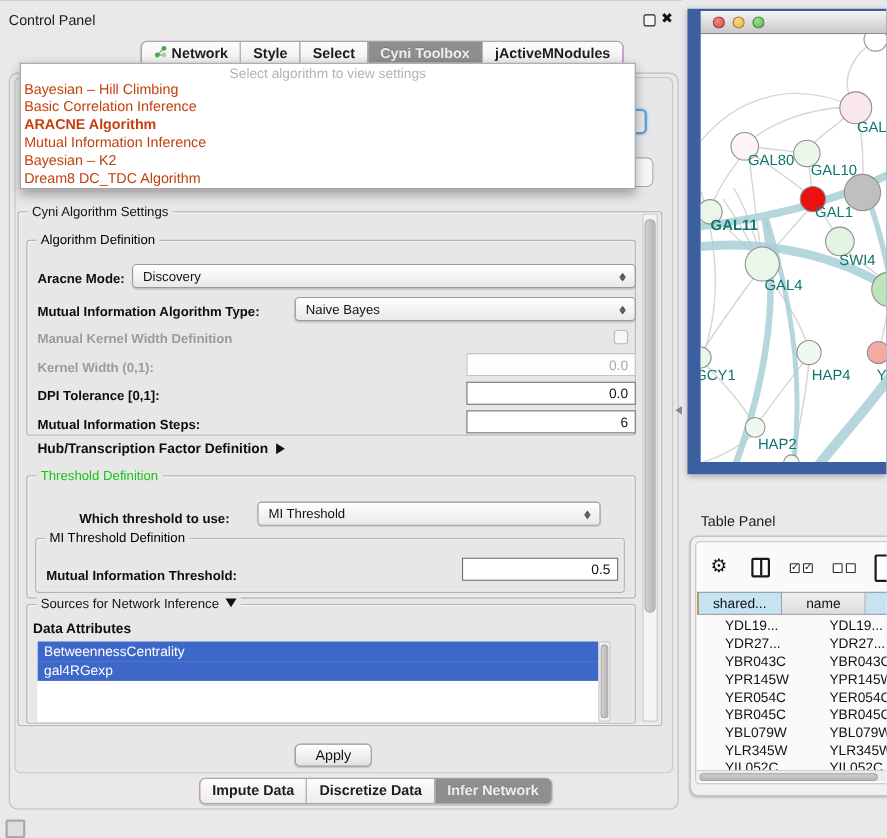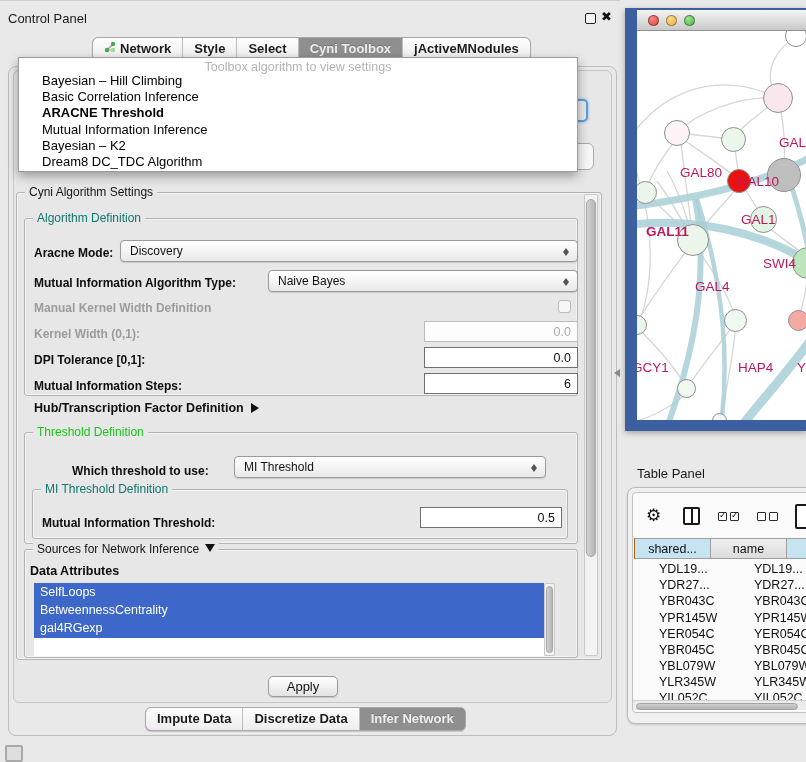--- a/index.html
+++ b/index.html
@@ -7,43 +7,43 @@
   body { font-family:"Liberation Sans","DejaVu Sans",sans-serif; background:#e9e9e9; position:relative; }
   .abs { position:absolute; }
 
   
   .cp-topline { left:0; top:4; width:620px; height:1px; background:#cfcfcf; }
   .cp-title { left:8px; top:11px; font-size:13px; color:#1a1a1a; }
   .float-btn { left:585px; top:13px; width:11px; height:11px; border:1.5px solid #222; border-radius:2px; background:#f4f4f4; }
   .close-btn { left:601px; top:9px; font-size:13px; font-weight:bold; color:#111; }
 
   
-  .tabbar { display:flex; border:1px solid #a8a8a8; border-radius:6px; overflow:hidden; background:#d946ef; box-shadow:0 1px 1px rgba(0,0,0,.15); }
+  .tabbar { display:flex; border:1px solid #a8a8a8; border-radius:6px; overflow:hidden; background:#d946ef; box-shadow:0 1px 1px rgba(0,0,0,.15);margin-left:36px; }
   .tab { padding:3px 11px 4px; font-size:13px; font-weight:600; color:#1c1c1c; background:linear-gradient(#fdfdfd,#ededed); border-left:1px solid #bcbcbc; white-space:nowrap; display:flex; align-items:center; gap:4px; }
   .tab:first-child { border-left:none; }
   .tab.sel { background:#8f8f8f; color:#efefef; text-shadow:0 -1px 0 #777; }
 
   
   .outer-panel { left:8px; top:66px; width:609px; height:670px; border:1px solid #bdbdbd; border-radius:8px; background:#e9e9e9; }
   .inner-panel { left:13px; top:70px; width:599px; height:633px; border:1px solid #c6c6c6; border-radius:6px; background:#e7e7e7; }
 
   
   .stub-combo-blue { left:574px; top:99px; width:14px; height:23px; border:2px solid #5b9dd9; border-radius:5px; background:#e8e8e8; box-shadow:0 0 3px #7fb5e4; }
   .stub-combo-gray { left:570px; top:143px; width:24px; height:27px; border:1px solid #aaa; border-radius:6px; background:#f6f6f6; }
 
   
   .dropdown { left:18px; top:57px; width:560px; height:115px; background:#fff; border:1px solid #9b9b9b; box-shadow:0 4px 10px rgba(0,0,0,.35); z-index:30; }
   .dd-placeholder { text-align:center; font-size:12.5px; color:#b4b4b4; padding-top:2px; height:15px; }
-  .dd-item { font-size:13px; color:#000000; height:16.2px; line-height:16.2px; padding-left:3px; white-space:nowrap;margin-left:20px; }
+  .dd-item { font-size:13px; color:#c2410c; height:16.2px; line-height:16.2px; padding-left:3px; white-space:nowrap; }
   .dd-item.bold { font-weight:bold; }
 
   
   .grp { position:absolute; border:1px solid #b2b2b2; border-radius:3px; box-shadow:inset 0 0 0 1px rgba(255,255,255,.6); }
   .grp-title { position:absolute; top:-8px; left:8px; background:#e7e7e7; padding:0 4px; font-size:12px; white-space:nowrap; }
-  .t-blue { color:#0f766e; }
+  .t-blue { color:#000000; }
   .t-green { color:#17c517; }
   .t-black { color:#141414; }
 
   .flabel { font-size:12px; font-weight:bold; color:#0d0d0d; white-space:nowrap; }
   .flabel.dis { color:#9b9b9b; }
 
   .combo { position:absolute; height:22px; border:1px solid #9a9a9a; border-radius:4px; background:linear-gradient(#ffffff,#e9e9e9); box-shadow:0 1px 1px rgba(0,0,0,.12); font-size:12px; color:#111; display:flex; align-items:center; padding-left:9px; }
   .combo .arrows { position:absolute; right:7px; top:4px; width:7px; height:14px; }
   .combo .arrows::before { content:""; position:absolute; top:0; left:0; border:3.5px solid transparent; border-bottom:4px solid #555; }
   .combo .arrows::after { content:""; position:absolute; bottom:0; left:0; border:3.5px solid transparent; border-top:4px solid #555; }
@@ -67,21 +67,21 @@
   .collapse-arrow { left:610px; top:369px; width:0; height:0; border:4px solid transparent; border-right:6px solid #8a8a8a; }
 
   .dock-icon { left:5px; top:745px; width:18px; height:17px; border:2px solid #a9a9a9; border-radius:2px; background:#dedede; }
 
   
   .net-window { left:625px; top:8px; width:181px; height:423px; background:#3b5f9f; overflow:hidden; box-shadow:0 2px 6px rgba(0,0,0,.3); }
   .net-titlebar { position:absolute; left:12px; top:2px; width:169px; height:21px; background:linear-gradient(#f4f4f4,#c9c9c9); border-bottom:1px solid #8f8f8f; }
   .light { position:absolute; top:5px; width:11px; height:11px; border-radius:50%; border:1px solid rgba(0,0,0,.35); }
   .net-canvas { position:absolute; left:12px; top:23px; width:169px; height:389px; background:#fff; overflow:hidden; }
   .node { position:absolute; border:1.5px solid #8f8f8f; border-radius:50%; }
-  .nlabel { position:absolute; font-size:13.5px; color:#be185d; white-space:nowrap;margin-top:27px; }
+  .nlabel { position:absolute; font-size:13.5px; color:#0f766e; white-space:nowrap; }
 
   
   .tp-title { left:637px; top:466px; font-size:13px; color:#1a1a1a; }
   .tp-outer { left:627px; top:487px; width:200px; height:237px; border:1px solid #b9b9b9; border-radius:8px; background:#f0f0f0; box-shadow:0 1px 2px rgba(0,0,0,.15); }
   .tp-inner { left:632px; top:492px; width:190px; height:221px; border:1px solid #c2c2c2; border-radius:4px; background:#fafafa; overflow:hidden; }
   .gear { left:646px; top:505px; font-size:17px; color:#111; }
   .cols-icon { left:683px; top:507px; width:17px; height:18px; border:2px solid #181818; border-radius:2px; background:#fff; }
   .cols-icon::after { content:""; position:absolute; left:6px; top:0; width:2px; height:14px; background:#181818; }
   .cb { position:absolute; width:9px; height:9px; border:1.5px solid #2b2b2b; border-radius:1px; background:#fff; }
   .cb.checked::after { content:"✓"; position:absolute; left:0px; top:-3px; font-size:9px; font-weight:bold; color:#111; }
@@ -133,24 +133,24 @@
   </div>
 </div>
 
 <div class="abs outer-panel"></div>
 <div class="abs inner-panel"></div>
 
 <div class="abs stub-combo-blue"></div>
 <div class="abs stub-combo-gray"></div>
 
 <div class="abs dropdown">
-  <div class="dd-placeholder">Toolbox algorithm to view settings</div>
+  <div class="dd-placeholder">Select algorithm to view settings</div>
   <div class="dd-item">Bayesian – Hill Climbing</div>
   <div class="dd-item">Basic Correlation Inference</div>
-  <div class="dd-item bold">ARACNE Threshold</div>
+  <div class="dd-item bold">ARACNE Algorithm</div>
   <div class="dd-item">Mutual Information Inference</div>
   <div class="dd-item">Bayesian – K2</div>
   <div class="dd-item">Dream8 DC_TDC Algorithm</div>
 </div>
 
 <div class="grp" style="left:16px; top:192px; width:586px; height:468px;">
   <span class="grp-title t-black">Cyni Algorithm Settings</span>
 </div>
 
 <div class="vscroll" style="left:584px; top:194px; width:14px; height:462px;">
@@ -195,21 +195,20 @@
   <span class="grp-title t-blue" style="background:#e7e7e7;">MI Threshold Definition</span>
 </div>
 <div class="abs flabel" style="left:42px; top:516px;">Mutual Information Threshold:</div>
 <div class="tinput" style="left:420px; top:507px; width:142px;">0.5</div>
 
 <div class="grp" style="left:24px; top:549px; width:554px; height:109px;">
   <span class="grp-title t-black"><span>Sources for Network Inference</span><span class="tri-down"></span></span>
 </div>
 <div class="abs flabel" style="left:30px; top:564px; font-size:12.5px;">Data Attributes</div>
 <div class="abs attr-list">
-  <div class="attr-item">SelfLoops</div>
   <div class="attr-item">BetweennessCentrality</div>
   <div class="attr-item">gal4RGexp</div>
 </div>
 <div class="vscroll" style="left:544px; top:583px; width:11px; height:73px;">
   <div class="vthumb" style="left:1px; top:2px; width:7px; height:67px;"></div>
 </div>
 
 <div class="abs apply-btn">Apply</div>
 <div class="abs" style="left:145px; top:707px;">
   <div class="tabbar">

